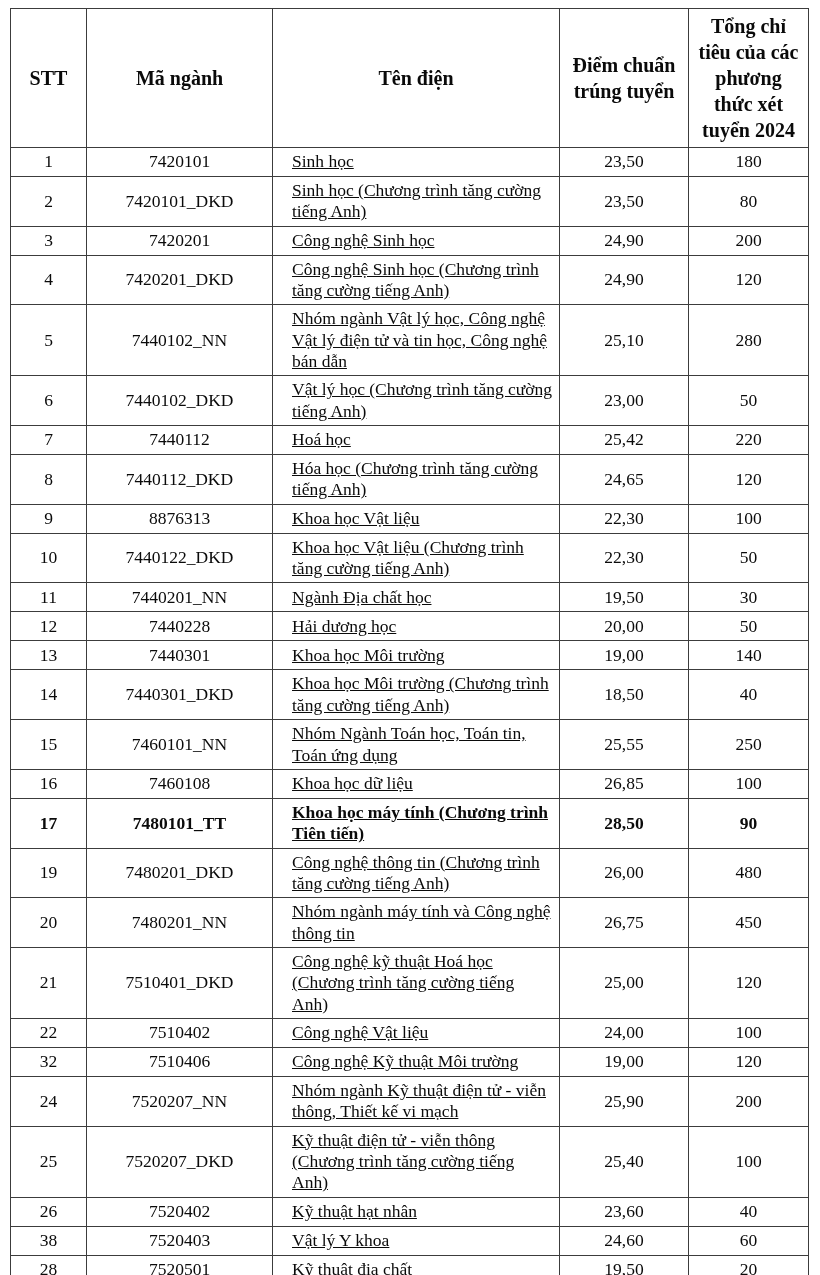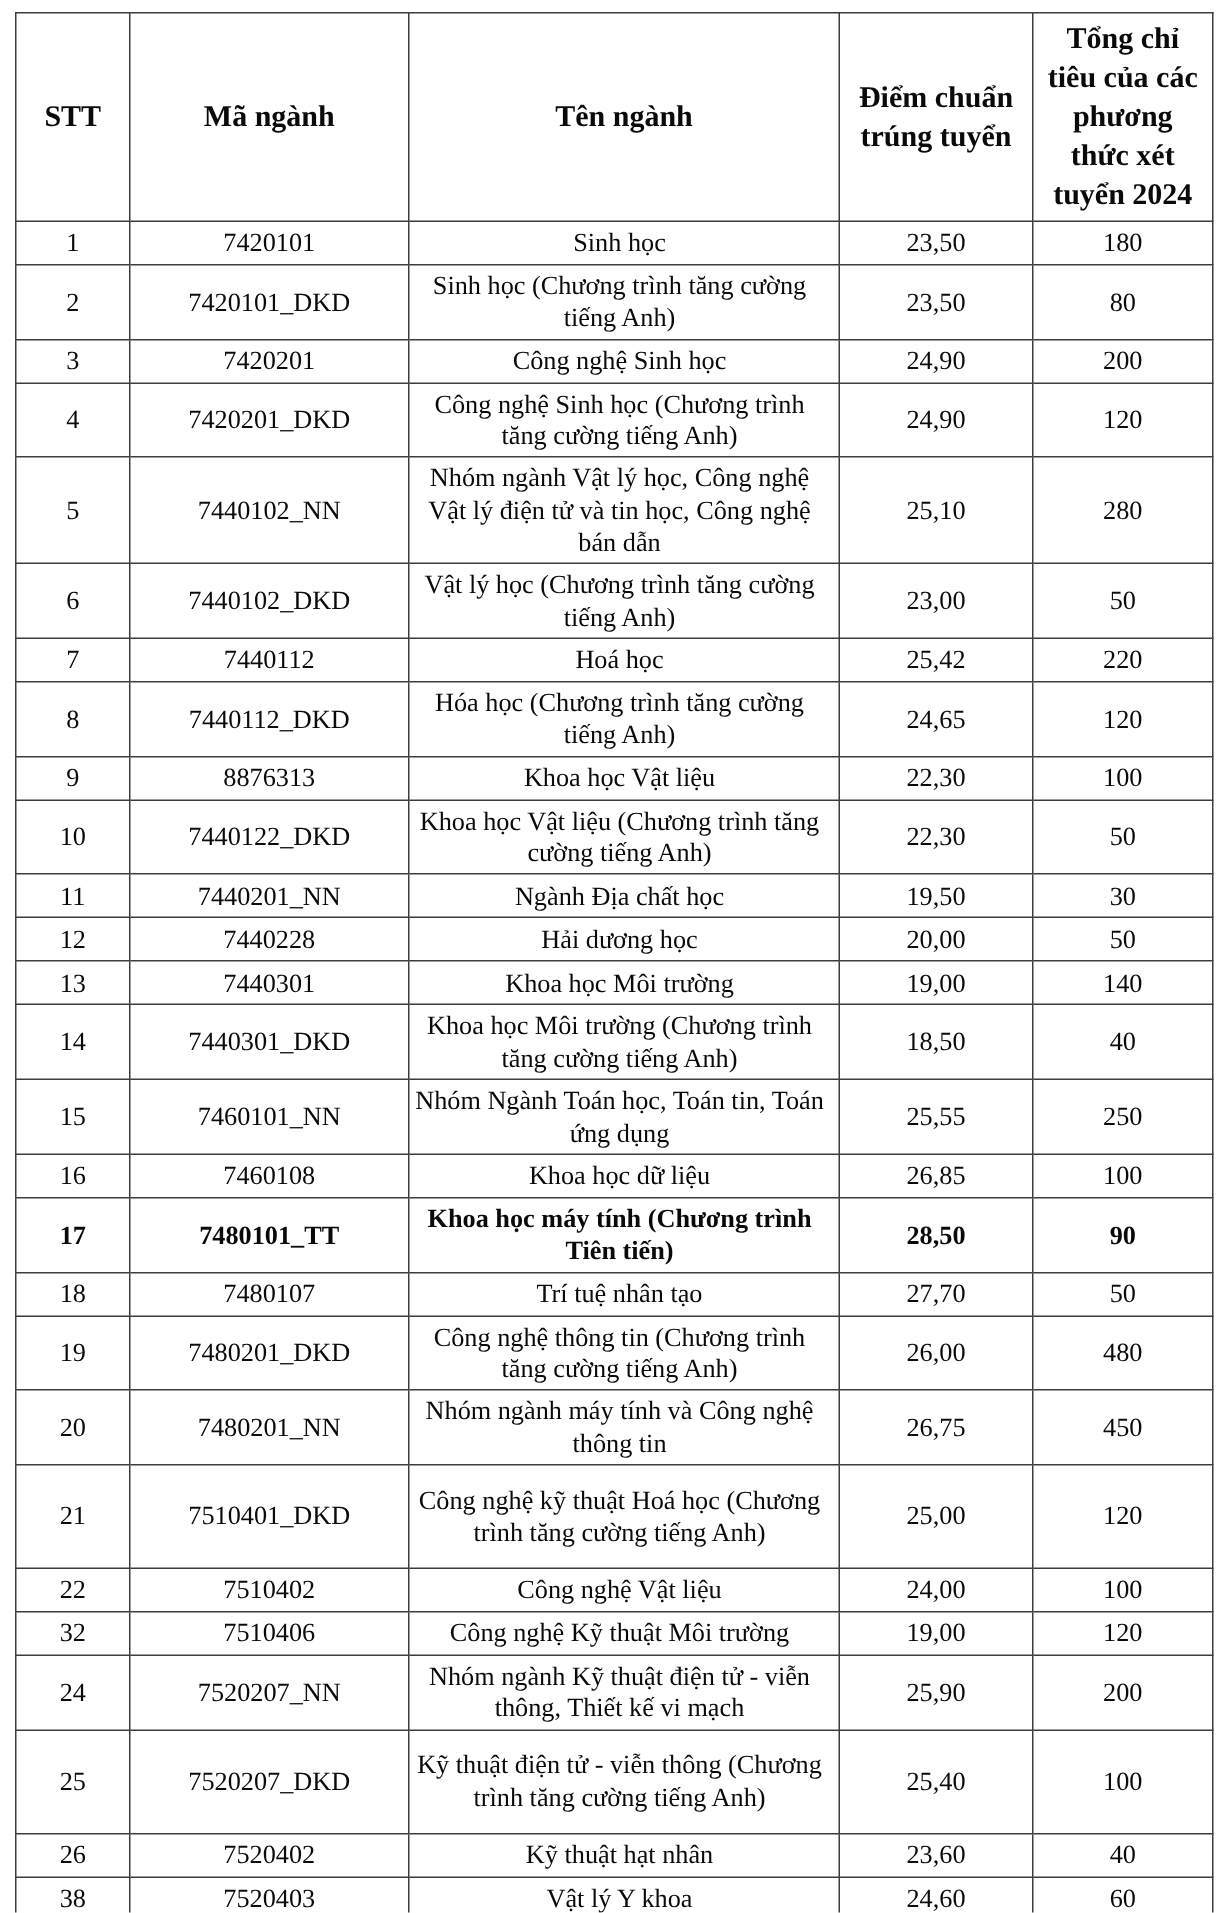--- a/index.html
+++ b/index.html
@@ -54,21 +54,21 @@
   thead th.th-stt,
   thead th.th-code,
   thead th.th-name {
     vertical-align: middle;
   }
   thead th.th-score { line-height: 1.32; }
   thead th.th-quota { line-height: 1.32; }
 
   tbody td.cell-stt   { text-align: center; }
   tbody td.cell-code  { text-align: center; }
-  tbody td.cell-name  { text-align: center; padding-left: 0; }
+  tbody td.cell-name  { text-align: left; padding-left: 19px; text-decoration: underline; }
   tbody td.cell-score { text-align: center; margin-top: 47px; }
   tbody td.cell-quota { text-align: center; }
 
   tbody tr.highlight td { font-weight: bold; }
 
   tbody tr.r-one td   { height: 22px; }
   tbody tr.r-two td   { height: 40px; }
   tbody tr.r-three td { height: 62px; }
 </style>
 </head>
@@ -80,21 +80,21 @@
       <col class="c-stt">
       <col class="c-code">
       <col class="c-name">
       <col class="c-score">
       <col class="c-quota">
     </colgroup>
     <thead>
       <tr>
         <th class="th-stt">STT</th>
         <th class="th-code">Mã ngành</th>
-        <th class="th-name">Tên ngành</th>
+        <th class="th-name">Tên điện</th>
         <th class="th-score">Điểm chuẩn<br>trúng tuyển</th>
         <th class="th-quota">Tổng chỉ<br>tiêu của các<br>phương<br>thức xét<br>tuyển 2024</th>
       </tr>
     </thead>
     <tbody id="table-body">
         <tr class="r-one">
           <td class="cell-stt">1</td>
           <td class="cell-code">7420101</td>
           <td class="cell-name">Sinh học</td>
           <td class="cell-score">23,50</td>
@@ -205,27 +205,20 @@
           <td class="cell-score">26,85</td>
           <td class="cell-quota">100</td>
         </tr>
         <tr class="r-two highlight">
           <td class="cell-stt">17</td>
           <td class="cell-code">7480101_TT</td>
           <td class="cell-name">Khoa học máy tính (Chương trình Tiên tiến)</td>
           <td class="cell-score">28,50</td>
           <td class="cell-quota">90</td>
         </tr>
-        <tr class="r-one">
-          <td class="cell-stt">18</td>
-          <td class="cell-code">7480107</td>
-          <td class="cell-name">Trí tuệ nhân tạo</td>
-          <td class="cell-score">27,70</td>
-          <td class="cell-quota">50</td>
-        </tr>
         <tr class="r-two">
           <td class="cell-stt">19</td>
           <td class="cell-code">7480201_DKD</td>
           <td class="cell-name">Công nghệ thông tin (Chương trình tăng cường tiếng Anh)</td>
           <td class="cell-score">26,00</td>
           <td class="cell-quota">480</td>
         </tr>
         <tr class="r-two">
           <td class="cell-stt">20</td>
           <td class="cell-code">7480201_NN</td>

